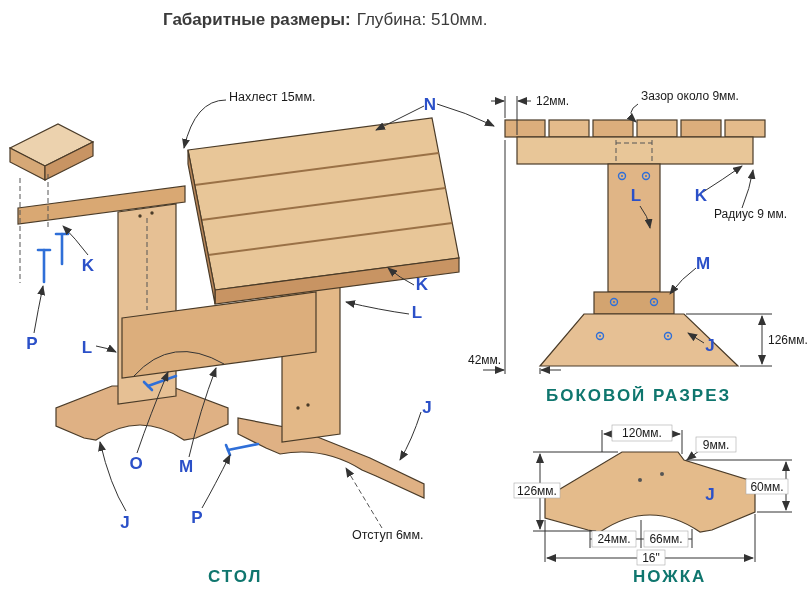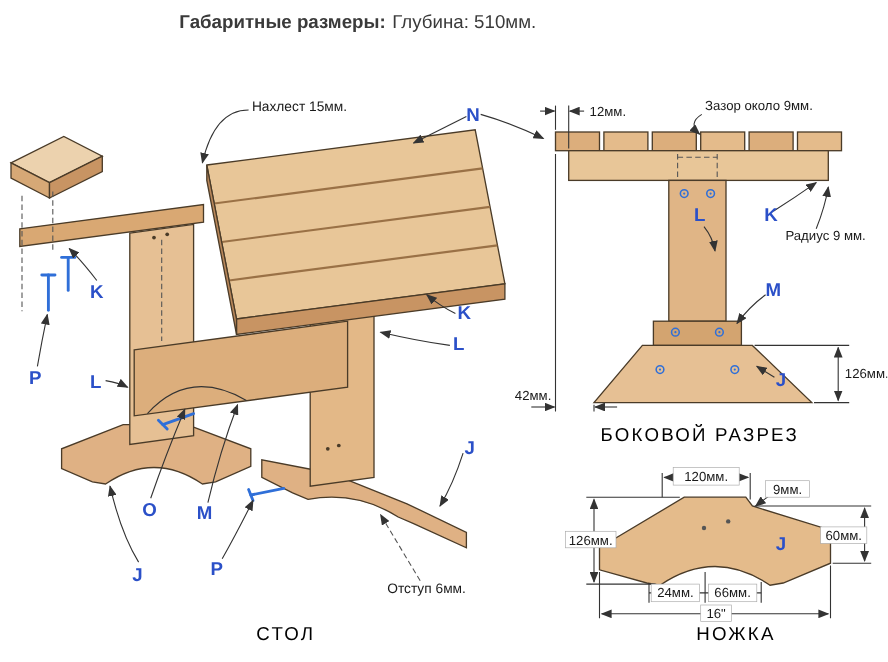--- a/index.html
+++ b/index.html
@@ -1,21 +1,21 @@
 <!DOCTYPE html>
 <html><head>
 <meta charset="utf-8">
 <style>
   html,body{margin:0;padding:0;background:#ffffff;}
   #stage{position:relative;width:807px;height:602px;background:#ffffff;overflow:hidden;
          font-family:"Liberation Sans",sans-serif;}
   .hdr{position:absolute;left:163px;top:6px;color:#3a3a3a;font-size:17px;line-height:27px;}
   .hdr b{font-weight:bold;}
   .hdr .rest{margin-left:6px;font-weight:normal;}
-  .caption{position:absolute;color:#000000;font-weight:normal;font-size:17px;letter-spacing:2px;}
+  .caption{position:absolute;color:#0f766e;font-weight:bold;font-size:17px;letter-spacing:2px;}
   svg text{font-family:"Liberation Sans",sans-serif;}
   .dim{font-size:12px;fill:#1a1a1a;}
   .ann{font-size:12.5px;fill:#1a1a1a;}
   .lbl{font-size:17px;font-weight:bold;fill:#2b50c8;}
   .thin{stroke:#333;stroke-width:1;fill:none;}
   .dash{stroke:#555;stroke-width:1;stroke-dasharray:5 3;fill:none;}
   .wood-out{stroke:#4a3b28;stroke-width:1.2;}
   .screw{stroke:#2f6fd8;stroke-width:2.6;fill:none;stroke-linecap:round;}
   .screwc{stroke:#2f6fd8;stroke-width:1.4;fill:none;}
   .whitebox{fill:#ffffff;stroke:#aaaaaa;stroke-width:0.6;}
@@ -256,17 +256,17 @@
         <line class="thin" marker-end="url(#arr)" x1="650" y1="558" x2="547" y2="558"></line>
         <line class="thin" marker-end="url(#arr)" x1="650" y1="558" x2="753" y2="558"></line>
         <rect class="whitebox" x="637" y="550" width="28" height="15"></rect>
         <text class="dim" text-anchor="middle" x="651" y="562">16"</text>
       </g>
 
       <text class="lbl" text-anchor="middle" x="710" y="500">J</text>
     </g>
   </svg>
 
-  <div class="caption" style="left:233px;top:567px">СТОЛ</div>
+  <div class="caption" style="left:208px;top:567px">СТОЛ</div>
   <div class="caption" style="left:546px;top:386px">БОКОВОЙ РАЗРЕЗ</div>
   <div class="caption" style="left:633px;top:567px">НОЖКА</div>
 
 </div>
 
 </body></html>

